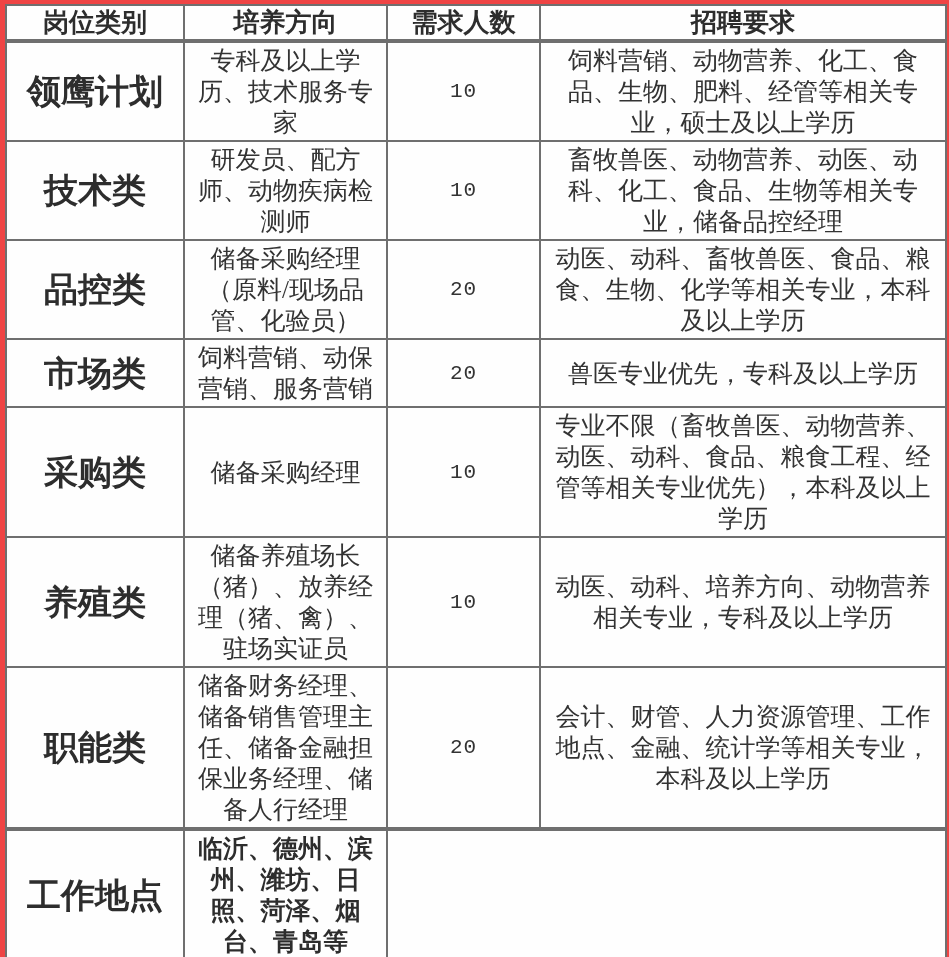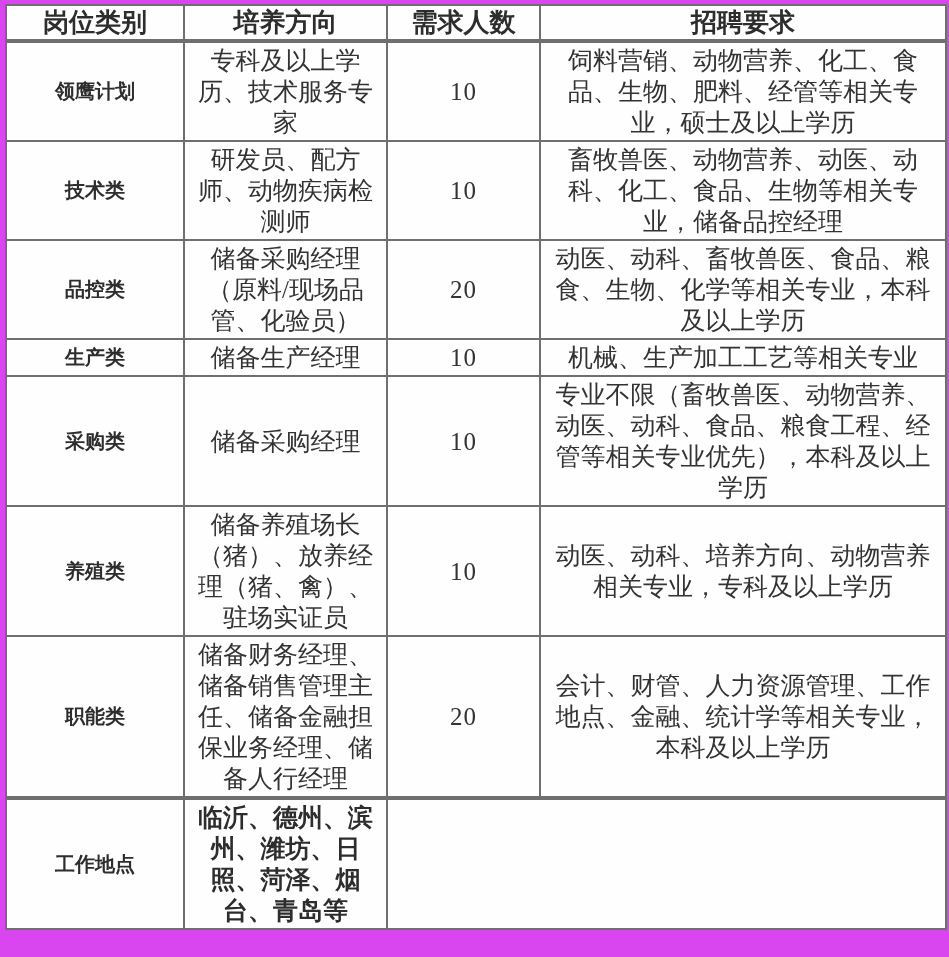--- a/index.html
+++ b/index.html
@@ -4,21 +4,21 @@
 <style>
   html, body {
     margin: 0;
     padding: 0;
     background: #ffffff;
   }
   .canvas {
     position: relative;
     width: 949px;
     height: 957px;
-    background: #d946ef;
+    background: #ef4444;
     font-family: "Liberation Serif", "DejaVu Serif", serif;
     color: #333333;
     overflow: hidden;
   }
   table.recruit {
     position: absolute;
     left: 5px;
     top: 4px;
     width: 940px;
     border-collapse: collapse;
@@ -43,26 +43,27 @@
   thead th {
     height: 26px;
     font-size: 26px;
     font-weight: bold;
     color: #2d2d2d;
     border-bottom-width: 4px;
     padding: 1px 4px;
   }
   td.cat {
     font-weight: bold;
-    font-size: 20px;
+    font-size: 34px;
     color: #2d2d2d;
   }
   td.num {
-    font-size: 25px;
+    font-size: 21px;
     letter-spacing: 1px;
+    font-family: Liberation Mono, monospace;
   }
   td.bold {
     font-weight: bold;
     color: #2d2d2d;
   }
   tr.h-r1 { height: 94px; }
   tr.h-r2 { height: 92px; }
   tr.h-r3 { height: 91px; }
   tr.h-r4 { height: 58px; }
   tr.h-r5 { height: 33px; }
@@ -104,25 +105,25 @@
         <td class="dir">研发员、配方师、动物疾病检测师</td>
         <td class="num">10</td>
         <td class="req">畜牧兽医、动物营养、动医、动科、化工、食品、生物等相关专业，储备品控经理</td>
       </tr>
       <tr class="h-r3">
         <td class="cat">品控类</td>
         <td class="dir">储备采购经理（原料/现场品管、化验员）</td>
         <td class="num">20</td>
         <td class="req">动医、动科、畜牧兽医、食品、粮食、生物、化学等相关专业，本科及以上学历</td>
       </tr>
-      <tr class="h-r5">
-        <td class="cat">生产类</td>
-        <td class="dir">储备生产经理</td>
-        <td class="num">10</td>
-        <td class="req">机械、生产加工工艺等相关专业</td>
+      <tr class="h-r4">
+        <td class="cat">市场类</td>
+        <td class="dir">饲料营销、动保营销、服务营销</td>
+        <td class="num">20</td>
+        <td class="req">兽医专业优先，专科及以上学历</td>
       </tr>
       <tr class="h-r6">
         <td class="cat">采购类</td>
         <td class="dir">储备采购经理</td>
         <td class="num">10</td>
         <td class="req">专业不限（畜牧兽医、动物营养、动医、动科、食品、粮食工程、经管等相关专业优先），本科及以上学历</td>
       </tr>
       <tr class="h-r7">
         <td class="cat">养殖类</td>
         <td class="dir">储备养殖场长（猪）、放养经理（猪、禽）、驻场实证员</td>

